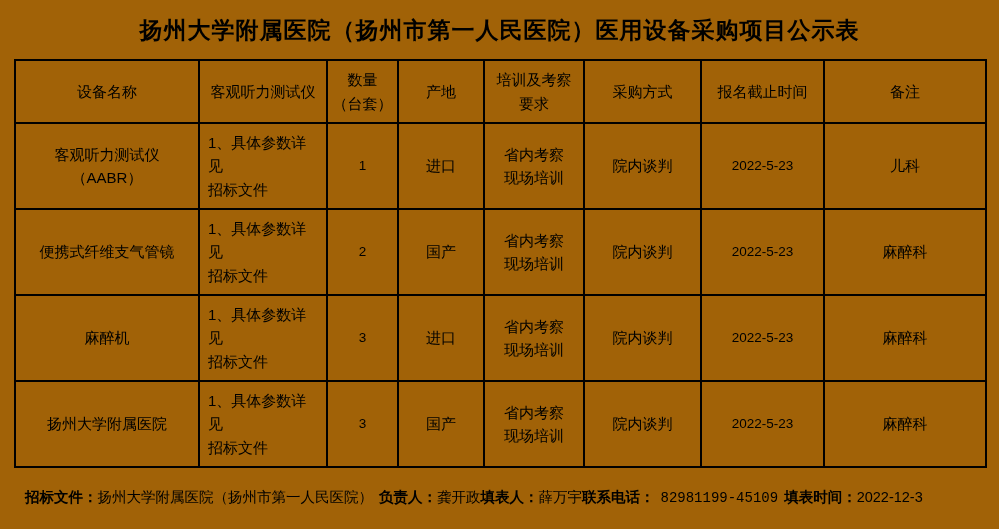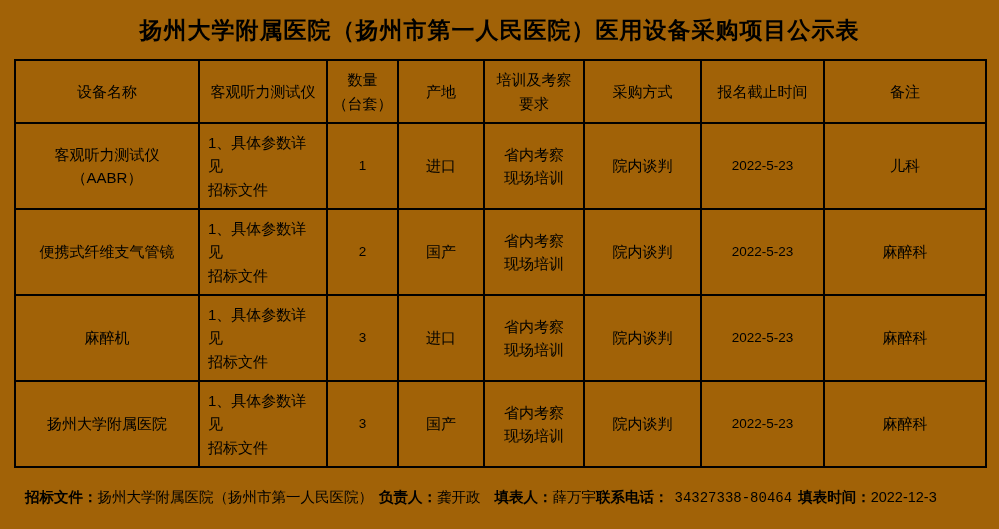--- a/index.html
+++ b/index.html
@@ -59,21 +59,21 @@
   .footer-line {
     margin: 19px 0 0 25px;
     font-size: 14.5px;
     line-height: 1.4;
     color: #000000;
     white-space: nowrap;
   }
   .footer-line .lbl { font-weight: bold; }
   .footer-line .val { font-weight: normal; }
   .gap-sm { margin-left: 6px; }
-  .gap-md { margin-left: 14px; }
+  .gap-md { }
   .footer-line .phone { font-family: "Liberation Mono", monospace; font-size: 14px; }
 </style>
 </head>
 <body>
 
 <div class="page">
 
   <div class="page-title">扬州大学附属医院（扬州市第一人民医院）医用设备采购项目公示表</div>
 
   <table class="procurement">
@@ -147,16 +147,16 @@
         <td>省内考察
 现场培训</td>
         <td>院内谈判</td>
         <td class="date">2022-5-23</td>
         <td>麻醉科</td>
       </tr>
     </tbody>
   </table>
 
   <div class="footer-line">
-    <span class="lbl">招标文件：</span><span class="val">扬州大学附属医院（扬州市第一人民医院）</span><span class="lbl gap-sm">负责人：</span><span class="val">龚开政</span><span class="lbl gap-md">填表人：</span><span class="val">薛万宇</span><span class="lbl">联系电话：</span><span class="val phone gap-sm">34327338-80464</span><span class="lbl gap-sm">填表时间：</span><span class="val">2022-12-3</span>
+    <span class="lbl">招标文件：</span><span class="val">扬州大学附属医院（扬州市第一人民医院）</span><span class="lbl gap-sm">负责人：</span><span class="val">龚开政</span><span class="lbl gap-md">填表人：</span><span class="val">薛万宇</span><span class="lbl">联系电话：</span><span class="val phone gap-sm">82981199-45109</span><span class="lbl gap-sm">填表时间：</span><span class="val">2022-12-3</span>
   </div>
 
 </div>
 
 </body></html>

